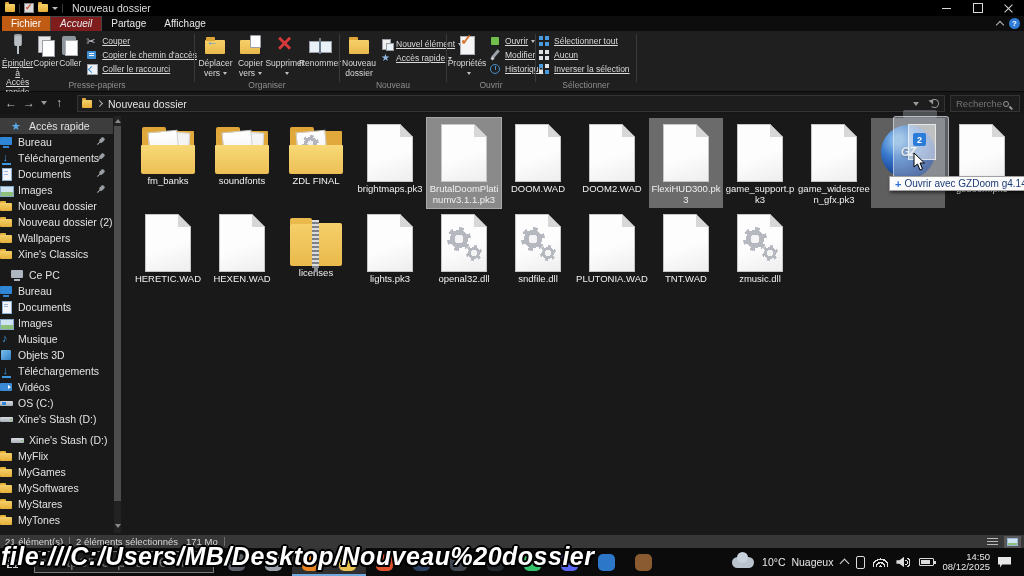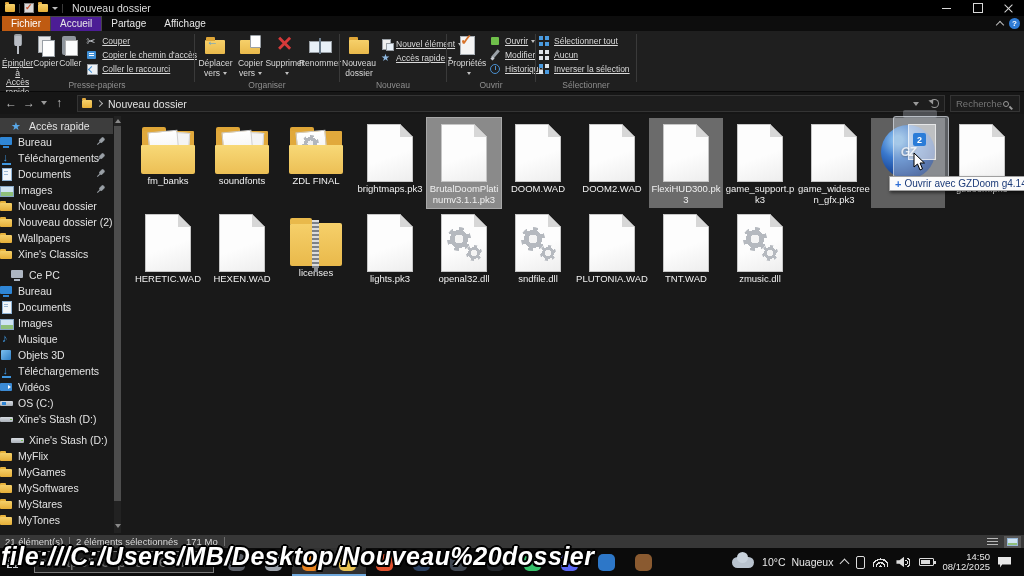--- a/index.html
+++ b/index.html
@@ -24,21 +24,21 @@
   .wc-max::before{content:"";width:8px;height:8px;border:1px solid #d8d8d8;}
   .wc-close{position:relative;}
   .wc-close::before,.wc-close::after{content:"";position:absolute;width:11px;height:1px;background:#d8d8d8;left:10px;top:8px;}
   .wc-close::before{transform:rotate(45deg);}
   .wc-close::after{transform:rotate(-45deg);}
 
   
   #tabsrow{position:absolute;left:0;top:16px;width:1024px;height:15px;background:#0d0d0d;display:flex;align-items:flex-end;}
   .tab{height:15px;line-height:15px;padding:0 9px;font-size:10px;color:#e8e8e8;}
   .tab-file{background:#bf5b12;color:#fff;margin-left:2px;}
-  .tab-active{background:#4c1d95;border:1px solid #454545;border-bottom:none;line-height:13px;}
+  .tab-active{background:#7f1d1d;border:1px solid #454545;border-bottom:none;line-height:13px;font-style:italic;}
   #ribbon-right{position:absolute;right:4px;top:18px;display:flex;align-items:center;gap:6px;}
   .rib-chevron{width:6px;height:6px;border-left:1.5px solid #bbb;border-top:1.5px solid #bbb;transform:rotate(45deg);margin-top:3px;}
   .rib-help{width:11px;height:11px;border-radius:50%;background:#2f7cd6;color:#fff;font-size:8px;font-weight:700;display:flex;align-items:center;justify-content:center;}
 
   
   #ribbon{position:absolute;left:0;top:31px;width:1024px;height:61px;background:#1f1f1f;border-bottom:1px solid #0a0a0a;}
   .rgroup{position:absolute;top:0;height:60px;}
   .rrow{display:flex;align-items:flex-start;padding-top:3px;}
   .gsep{position:absolute;top:3px;width:1px;height:48px;background:#3a3a3a;}
   .glab{position:absolute;bottom:1px;left:0;right:0;text-align:center;font-size:8.5px;color:#8f8f8f;}

